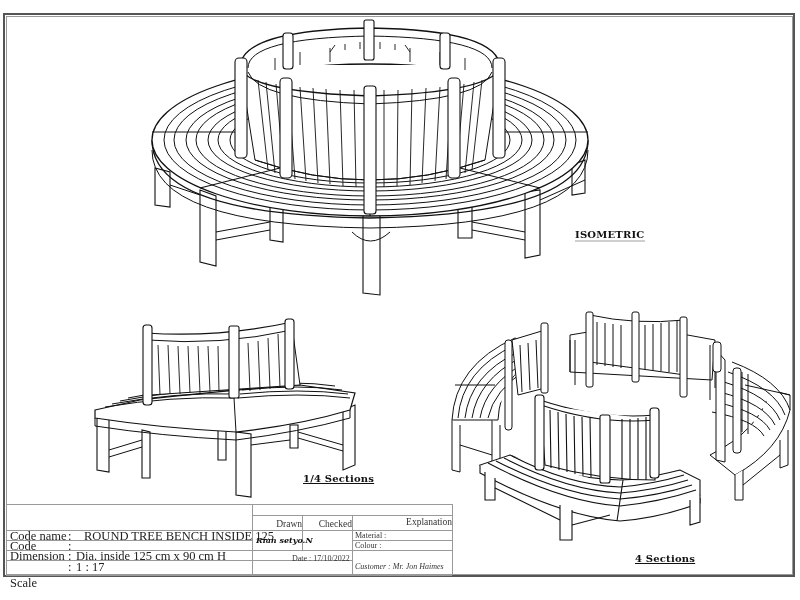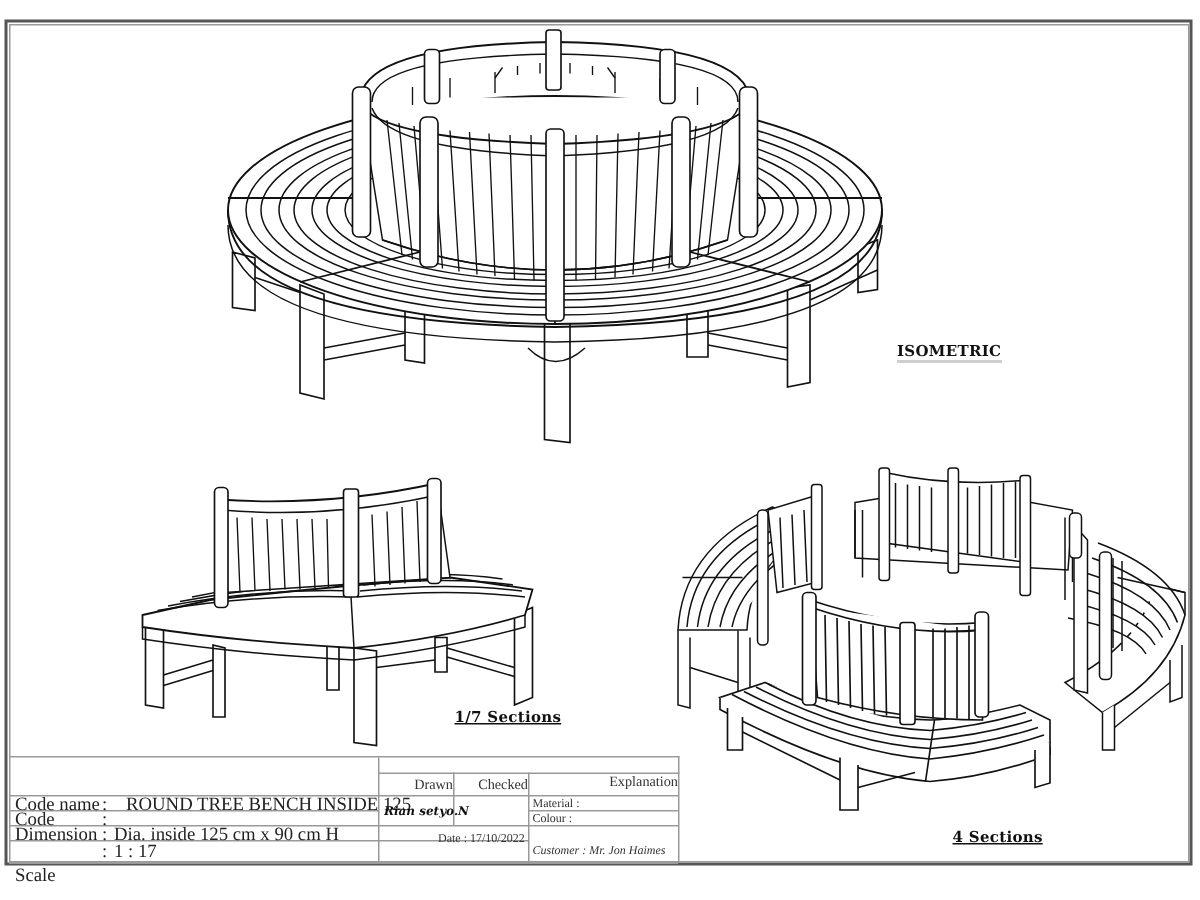--- a/index.html
+++ b/index.html
@@ -166,22 +166,22 @@
       <path d="M550 410 L551 468 M558 412 L559 470 M566 414 L567 472 M574 416 L575 474 M582 417 L583 476 M590 418 L591 477 M622 419 L622 479 M630 419 L630 479 M638 418 L638 479 M646 417 L646 480"></path>
       <rect x="535" y="395" width="9" height="75" rx="3"></rect>
       <rect x="600" y="415" width="10" height="68" rx="2"></rect>
       <rect x="650" y="408" width="9" height="70" rx="3"></rect>
       <path d="M485 472 L485 500 L495 500 L495 478 M560 505 L560 540 L572 540 L572 510 M690 500 L690 525 L700 522 L700 498"></path>
       <path d="M495 488 L560 520 M572 525 L610 515"></path>
     </g>
   </g>
 </svg>
 
-<div class="label iso" style="left:598px; top:229px;text-align:right;">ISOMETRIC</div>
-<div class="label" style="left:303px; top:473px;">1/7 Sections</div>
+<div class="label iso" style="left:575px; top:229px;text-align:right;">ISOMETRIC</div>
+<div class="label" style="left:303px; top:473px;">1/4 Sections</div>
 <div class="label" style="left:635px; top:553px;">4 Sections</div>
 
 <div class="tb">
 
   <div class="hline" style="left:246px; width:201px; top:10px;"></div>
   <div class="hline" style="left:0; width:446px; top:25px;"></div>
   <div class="hline" style="left:0; width:246px; top:35px;"></div>
   <div class="hline" style="left:346px; width:100px; top:35px;"></div>
   <div class="hline" style="left:0; width:446px; top:45px;"></div>
   <div class="hline" style="left:0; width:346px; top:55px;"></div>

